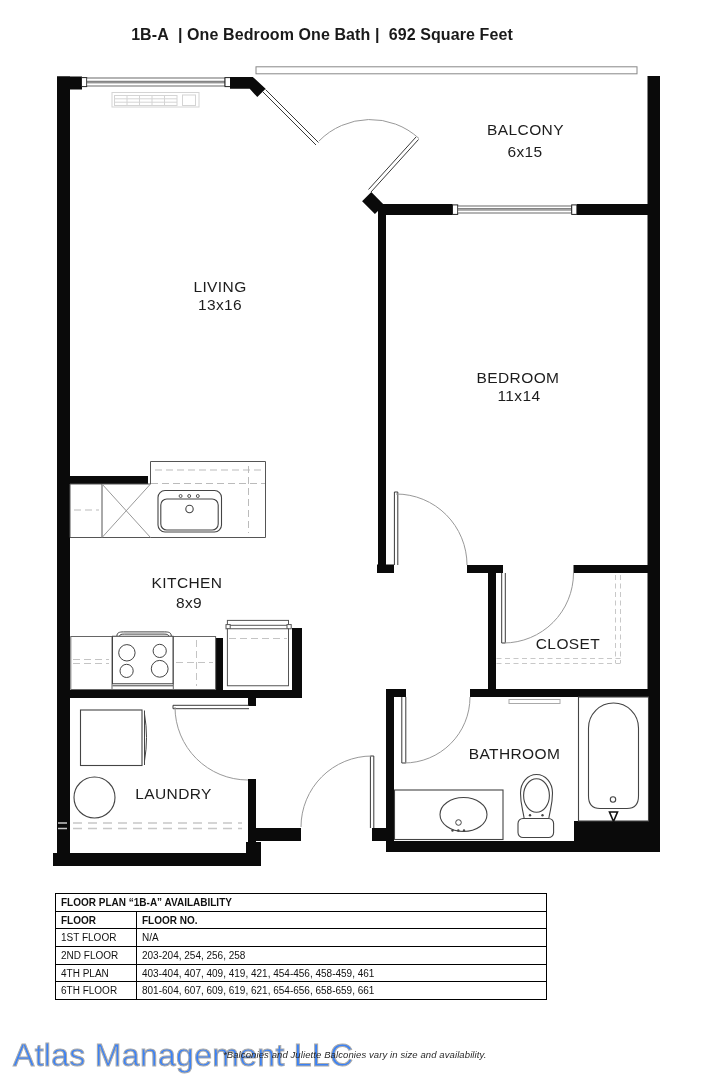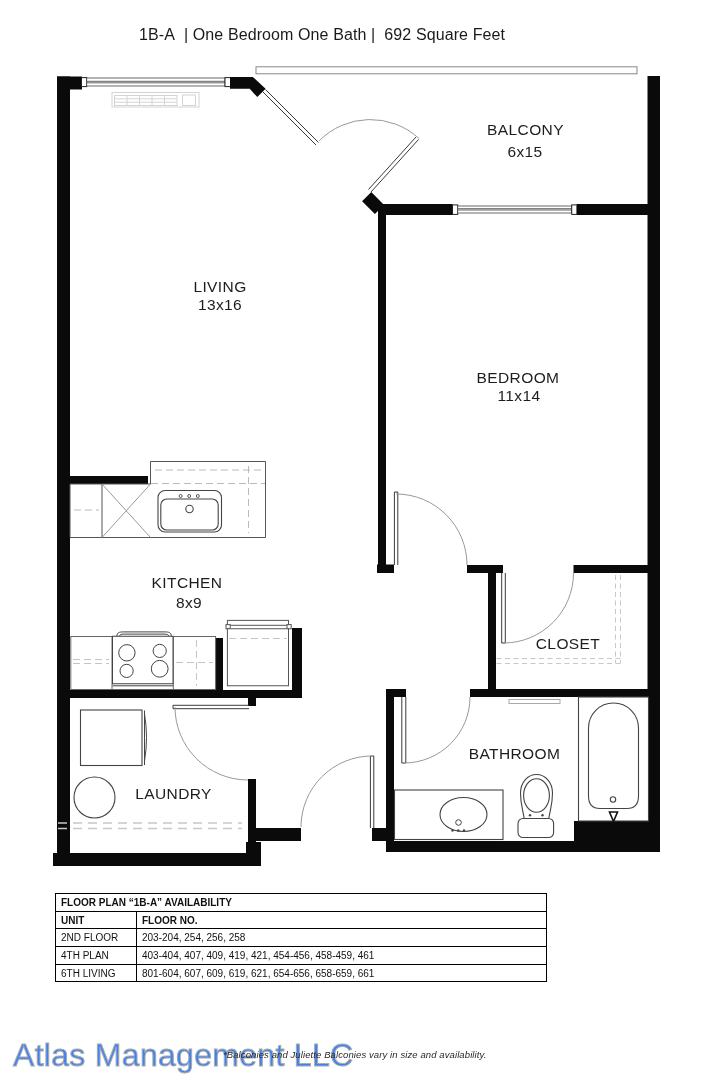--- a/index.html
+++ b/index.html
@@ -1,18 +1,18 @@
 <!DOCTYPE html>
 <html><head>
 <meta charset="utf-8">
 <style>
   html,body{margin:0;padding:0;background:#fff;}
   body{width:720px;height:1080px;position:relative;font-family:"Liberation Sans",sans-serif;}
   .abs{position:absolute;}
-  #title{width:644px;top:26px;text-align:center;font-weight:normal;font-size:16px;letter-spacing:0.1px;color:#1a1a1a;}
+  #title{width:644px;top:26px;text-align:center;font-weight:bold;font-size:16px;letter-spacing:0.1px;color:#1a1a1a;}
   svg text{font-family:"Liberation Sans",sans-serif;fill:#1d1d1d;}
   .rm{font-size:15.5px;letter-spacing:0.4px;}
   #tablewrap{left:55px;top:893px;width:607px;}
   table{border-collapse:collapse;width:492px;table-layout:fixed;font-size:10px;color:#111;}
   td{border:1px solid #000;height:16.7px;padding:0 0 0 5px;vertical-align:middle;white-space:nowrap;overflow:hidden;}
   tr.hd td{border-bottom-width:1.5px;}
   table{border:1.5px solid #000;}
   tr.hd td{font-weight:bold;}
   td.c1{width:75px;}
   #wm{left:13px;top:1037px;font-size:32px;letter-spacing:0.3px;color:#3b82f6;-webkit-text-stroke:1px #ababab;white-space:nowrap;}
@@ -322,33 +322,37 @@
 <table>
   <colgroup>
         <col style="width:81px">
         <col>
       </colgroup>
   <tbody>
         <tr class="hd">
           <td colspan="2">FLOOR PLAN “1B-A” AVAILABILITY</td>
         </tr>
   <tr class="hd">
-          <td class="c1">UNIT</td>
+          <td class="c1">FLOOR</td>
           <td>FLOOR NO.</td>
+        </tr>
+  <tr>
+          <td class="c1">1ST FLOOR</td>
+          <td>N/A</td>
         </tr>
   <tr>
           <td class="c1">2ND FLOOR</td>
           <td>203-204, 254, 256, 258</td>
         </tr>
   <tr>
           <td class="c1">4TH PLAN</td>
           <td>403-404, 407, 409, 419, 421, 454-456, 458-459, 461</td>
         </tr>
   <tr>
-          <td class="c1">6TH LIVING</td>
+          <td class="c1">6TH FLOOR</td>
           <td>801-604, 607, 609, 619, 621, 654-656, 658-659, 661</td>
         </tr>
 </tbody>
     </table>
 </div>
 
 <div id="wm" class="abs">Atlas Management LLC</div>
 
 <div id="note" class="abs">*Balconies and Juliette Balconies vary in size and availability.</div>
 

